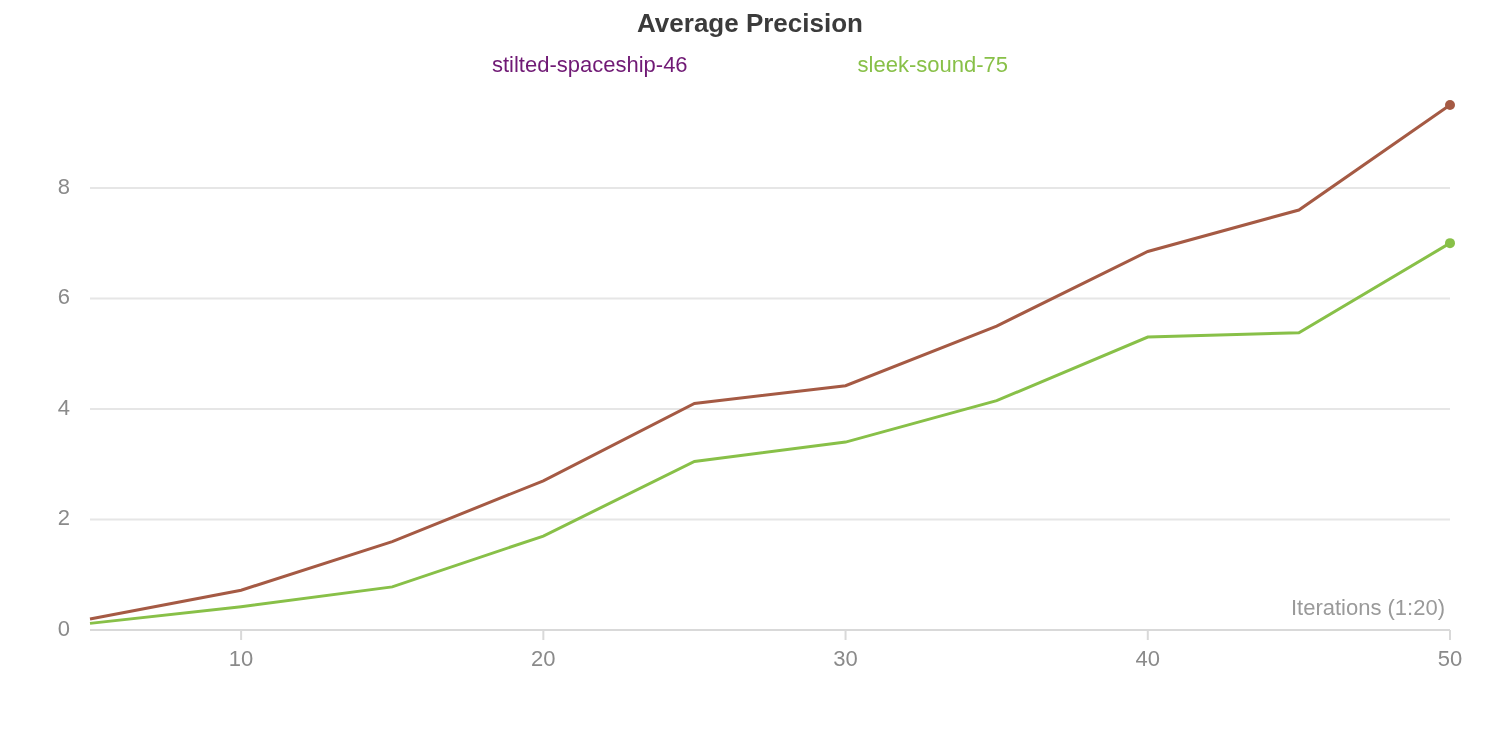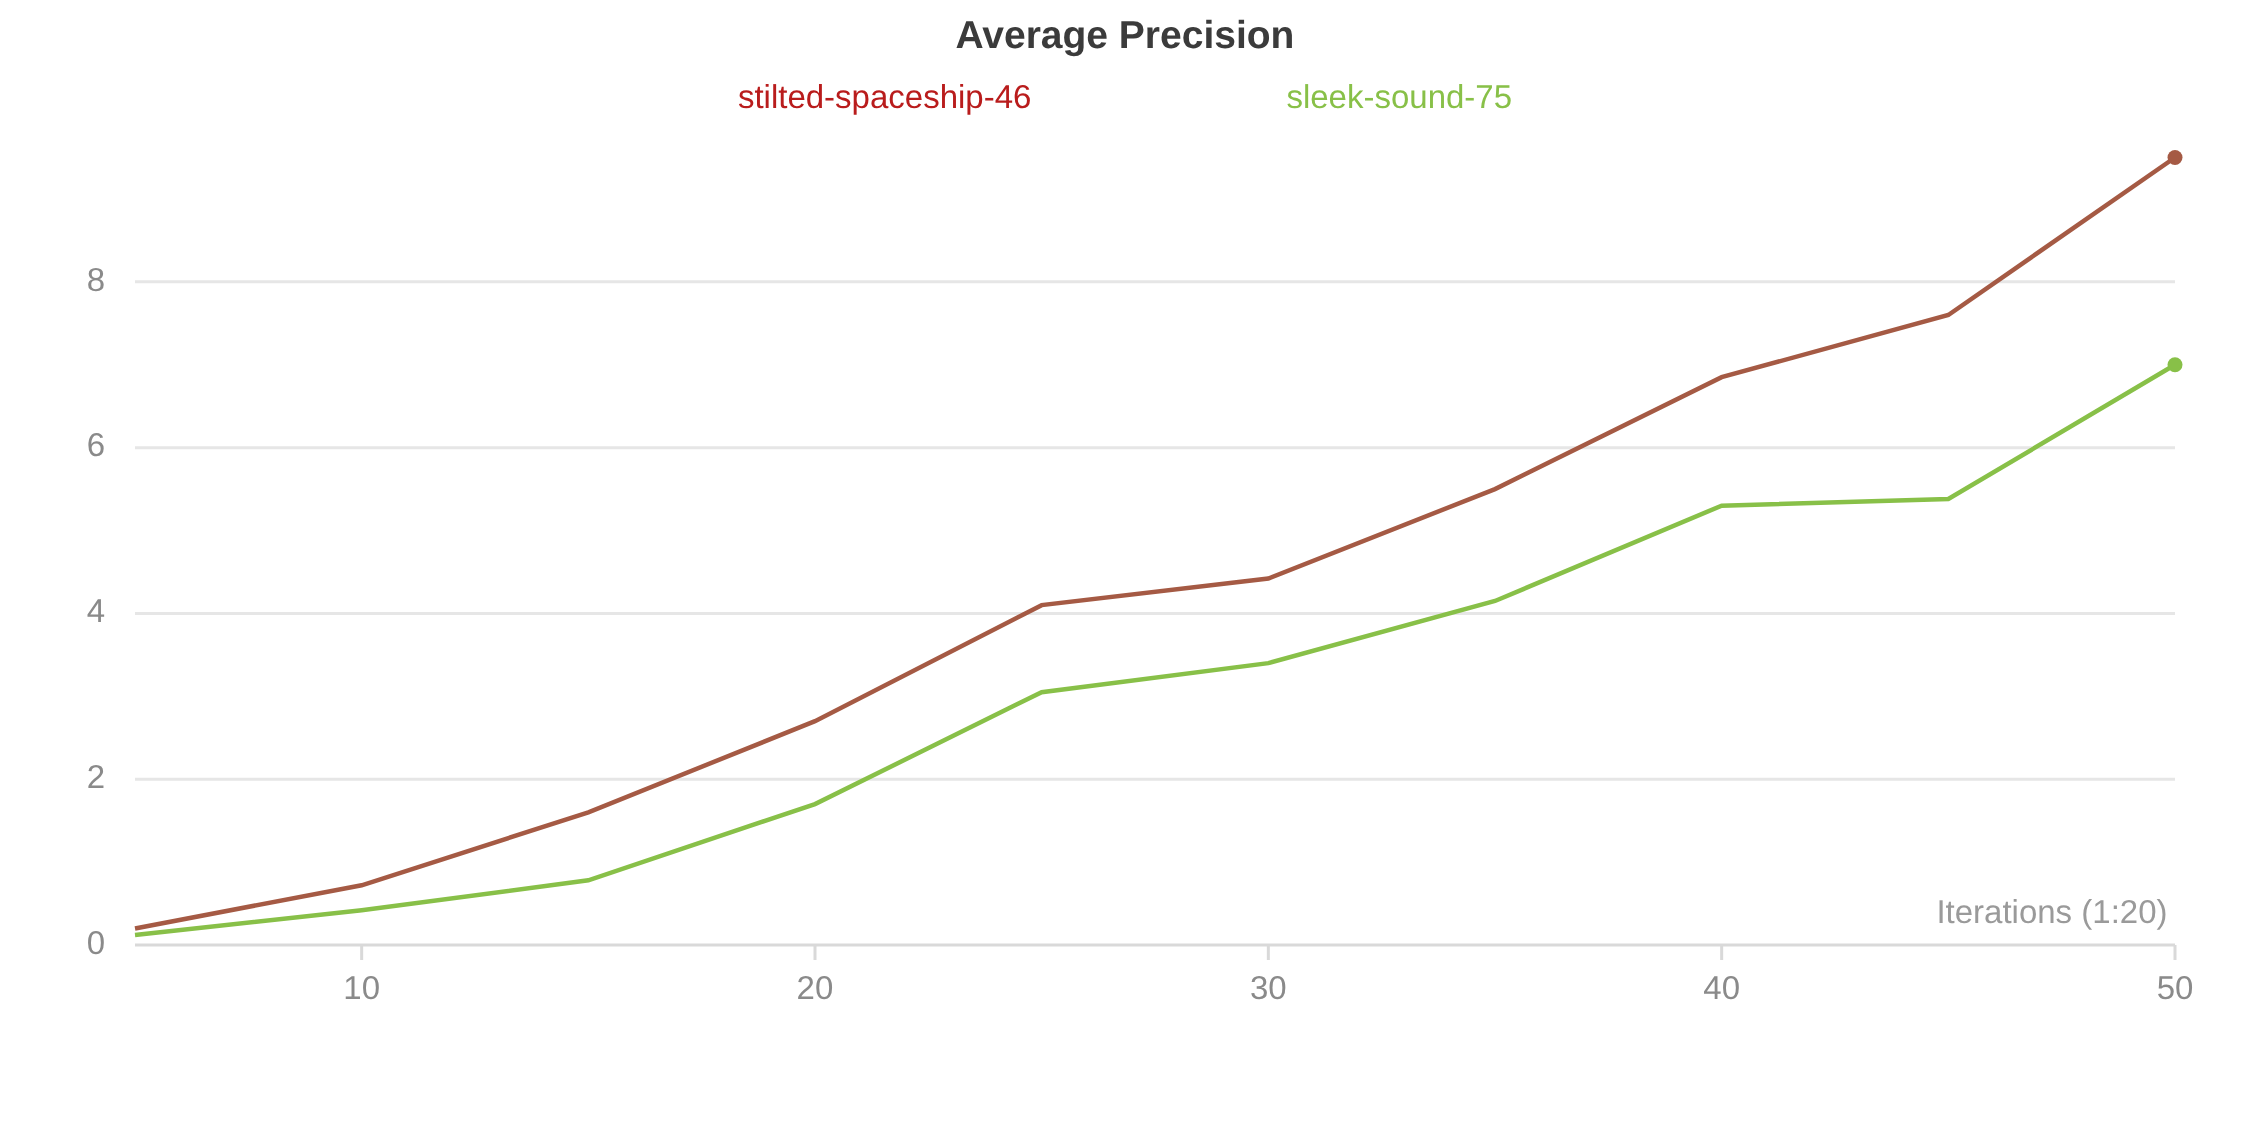--- a/index.html
+++ b/index.html
@@ -68,21 +68,21 @@
   }
   .series-line { fill: none; stroke-width: 3; }
 </style>
 </head>
 <body>
 
 <div class="chart-wrap">
   <div class="title">Average Precision</div>
 
   <div class="legend">
-    <span class="legend-item" style="color:#b91c1c">stilted-spaceship-46</span>
+    <span class="legend-item" style="color:#701a75">stilted-spaceship-46</span>
     <span class="legend-item" style="color:#88c048">sleek-sound-75</span>
   </div>
 
   <div class="plot">
     <svg id="plot-svg" viewBox="0 0 1400 560">
         <line x1="20" x2="1380" y1="419.4736842105263" y2="419.4736842105263" class="grid-line"></line>
         <line x1="20" x2="1380" y1="308.9473684210526" y2="308.9473684210526" class="grid-line"></line>
         <line x1="20" x2="1380" y1="198.42105263157896" y2="198.42105263157896" class="grid-line"></line>
         <line x1="20" x2="1380" y1="87.89473684210526" y2="87.89473684210526" class="grid-line"></line>
         <line x1="20" x2="1380" y1="530" y2="530" class="axis-line"></line>

